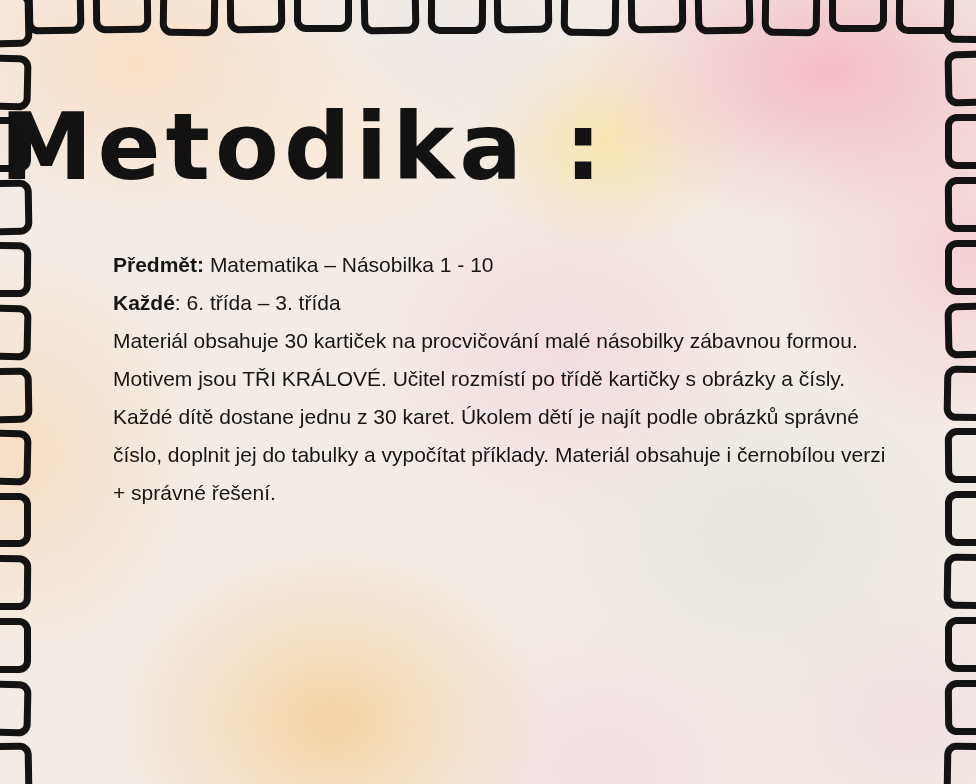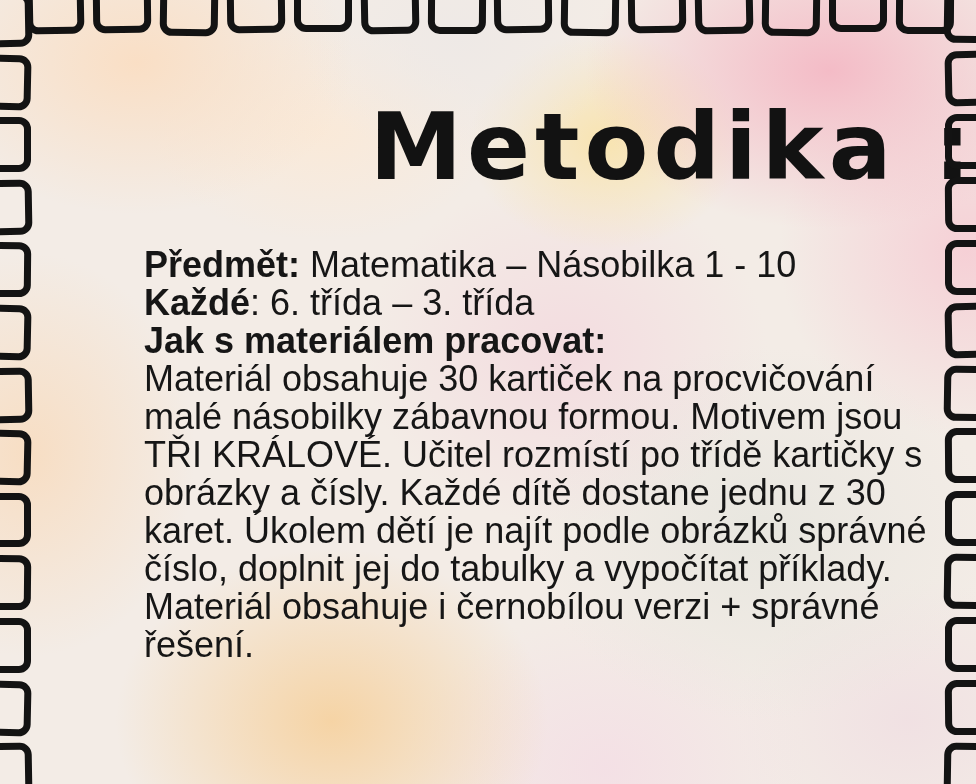--- a/index.html
+++ b/index.html
@@ -55,35 +55,34 @@
   .border-left .brick:nth-child(2n)    { transform: rotate(1.2deg); }
   .border-left .brick:nth-child(3n+1)  { transform: rotate(-1deg) translateX(1px); }
   .border-left .brick:nth-child(5n)    { transform: rotate(0.6deg); }
   .border-right .brick:nth-child(2n)   { transform: rotate(-1.2deg); }
   .border-right .brick:nth-child(3n+1) { transform: rotate(0.9deg) translateX(-1px); }
   .border-right .brick:nth-child(4n)   { transform: rotate(-0.5deg); }
 
   
   .title {
     position: absolute; top: 72px; left: 0; right: 0;
-    text-align: right;
+    text-align: left;
     font-family: "DejaVu Sans", sans-serif;
     font-weight: bold;
     font-size: 93px;
     line-height: 150px;
     letter-spacing: 5px;
     color: #121212;
     z-index: 1;
   }
 
   .content {
     position: absolute; left: 113px; top: 246px; width: 784px;
-    font-size: 36px; line-height: 38px; color: #161616;
+    font-size: 21px; line-height: 38px; color: #161616;
     z-index: 1;
-    margin-left: 31px;
   }
   .content p { margin: 0; }
   .field { margin-bottom: 44px; }
   .field b, .heading { font-weight: bold; }
 </style>
 </head>
 <body>
 
 <div class="page">
 
@@ -134,17 +133,16 @@
       <div class="brick"></div>
     </div>
 
   <div class="title">Metodika :</div>
 
   <div class="content">
     <p class="field"><b>Předmět:</b> <span>Matematika – Násobilka 1 - 10</span></p>
 
     <p class="field"><b>Každé</b><span>:</span> <span>6. třída – 3. třída</span></p>
 
-    <p class="heading">Jak s materiálem pracovat:</p>
     <p class="body-text">Materiál obsahuje 30 kartiček na procvičování malé násobilky zábavnou formou. Motivem jsou TŘI KRÁLOVÉ. Učitel rozmístí po třídě kartičky s obrázky a čísly. Každé dítě dostane jednu z 30 karet. Úkolem dětí je najít podle obrázků správné číslo, doplnit jej do tabulky a vypočítat příklady. Materiál obsahuje i černobílou verzi + správné řešení.</p>
   </div>
 
 </div>
 
 </body></html>

